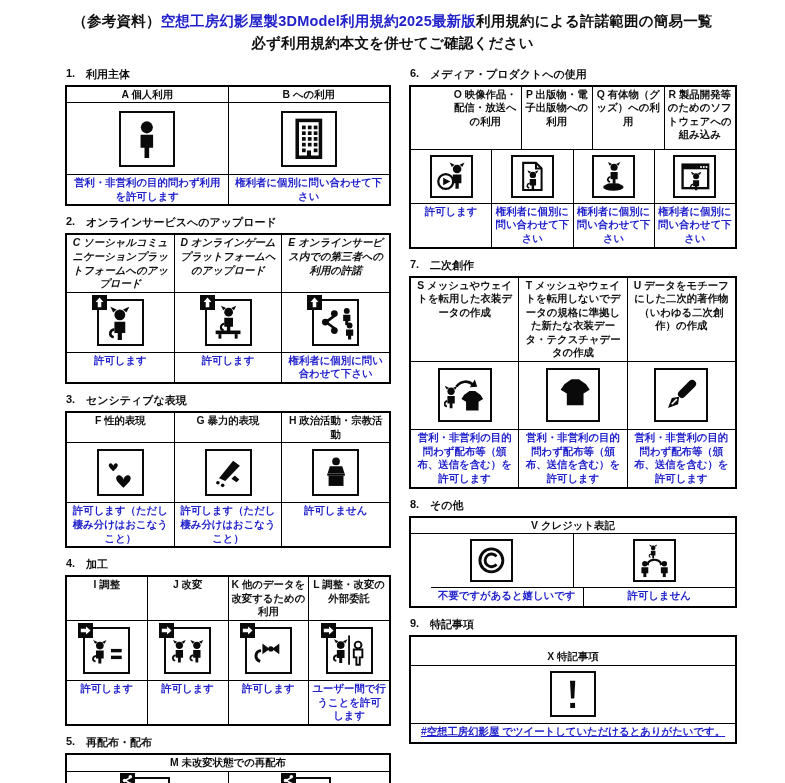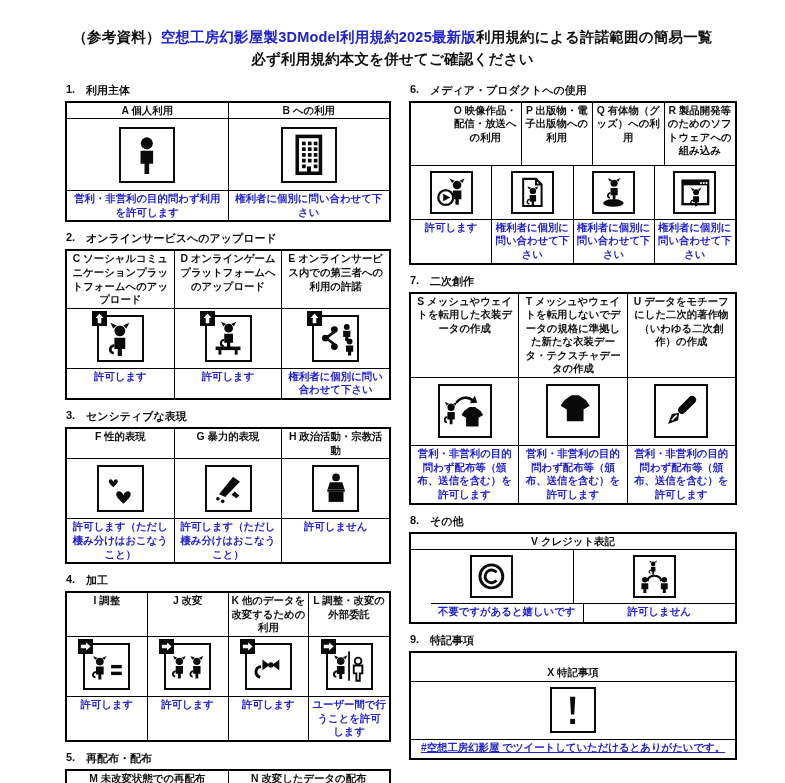--- a/index.html
+++ b/index.html
@@ -3,21 +3,21 @@
 <meta charset="utf-8">
 <style>
   * { margin:0; padding:0; box-sizing:border-box; }
   html,body { background:#ffffff; }
   body {
     width:785px; height:783px; overflow:hidden;
     font-family:"Liberation Sans","DejaVu Sans",sans-serif;
     font-weight:bold; color:#111;
   }
   .page { position:relative; width:785px; height:783px; }
-  .title-wrap { text-align:center; padding-top:27px; font-size:14.5px; line-height:1.5; letter-spacing:.2px; }
+  .title-wrap { text-align:center; padding-top:11px; font-size:14.5px; line-height:1.5; letter-spacing:.2px; }
   .title-highlight { color:#2222cc; }
   .columns { display:flex; gap:18px; margin:12px 0 0 65px; }
   .col-left  { width:326px; }
   .col-right { width:328px; }
   .section { margin-bottom:9px; }
   .sec-title { font-size:11px; margin:0 0 3px 1px; display:flex; }
   .sec-num { width:20px; }
   .sec-table { border:2px solid #000; background:#fff; }
   .row { display:flex; }
   .cell { flex:1 1 0; min-width:0; border-left:1.6px solid #000;
@@ -91,21 +91,21 @@
               <div class="cell ">権利者に個別に問い合わせて下さい</div>
             </div>
           </div>
         </div>
         <div class="section">
           <div class="sec-title">
             <span class="sec-num">2.</span>
             <span>オンラインサービスへのアップロード</span>
           </div>
           <div class="sec-table">
-            <div class="row label-row" style="min-height: 53px;">
+            <div class="row label-row" style="min-height: 53px; font-style: italic;">
               <div class="cell ">C ソーシャルコミュニケーションプラットフォームへのアップロード</div>
               <div class="cell ">D オンラインゲームプラットフォームへのアップロード</div>
               <div class="cell ">E オンラインサービス内での第三者への利用の許諾</div>
             </div>
             <div class="row icon-row" style="min-height: 60px;">
               <div class="cell ">
                 <div class="icon-box" style="width: 47px; height: 47px;">
                   <svg class="main" viewBox="0 0 32 32">
                     <g transform="translate(6.5,2.5) scale(1.55)">
                       <path fill="#0a0a0a" d="M2.2 3.2L.6 0l3.6 1.6z"></path>
@@ -348,21 +348,20 @@
           </div>
         </div>
         <div class="section">
           <div class="sec-title">
             <span class="sec-num">5.</span>
             <span>再配布・配布</span>
           </div>
           <div class="sec-table">
             <div class="row label-row" style="min-height: 15px; border-radius: 6px;">
               <div class="cell ">M 未改変状態での再配布</div>
-              <div class="cell ">N 改変したデータの配布</div>
             </div>
             <div class="row icon-row" style="min-height: 56px;">
               <div class="cell ">
                 <div class="icon-box" style="width: 45px; height: 45px;">
                   <svg class="main" viewBox="0 0 32 32">
                     <path fill="#0a0a0a" d="M4 9.5h9.5l2.5 3H28v16.5H4z"></path>
                     <g transform="translate(17,13.5) scale(0.85)">
                       <path fill="#fff" d="M2.2 3.2L.6 0l3.6 1.6z"></path>
                       <path fill="#fff" d="M9.8 3.2L11.4 0 7.8 1.6z"></path>
                       <circle fill="#fff" cx="6" cy="4.6" r="3.1"></circle>

